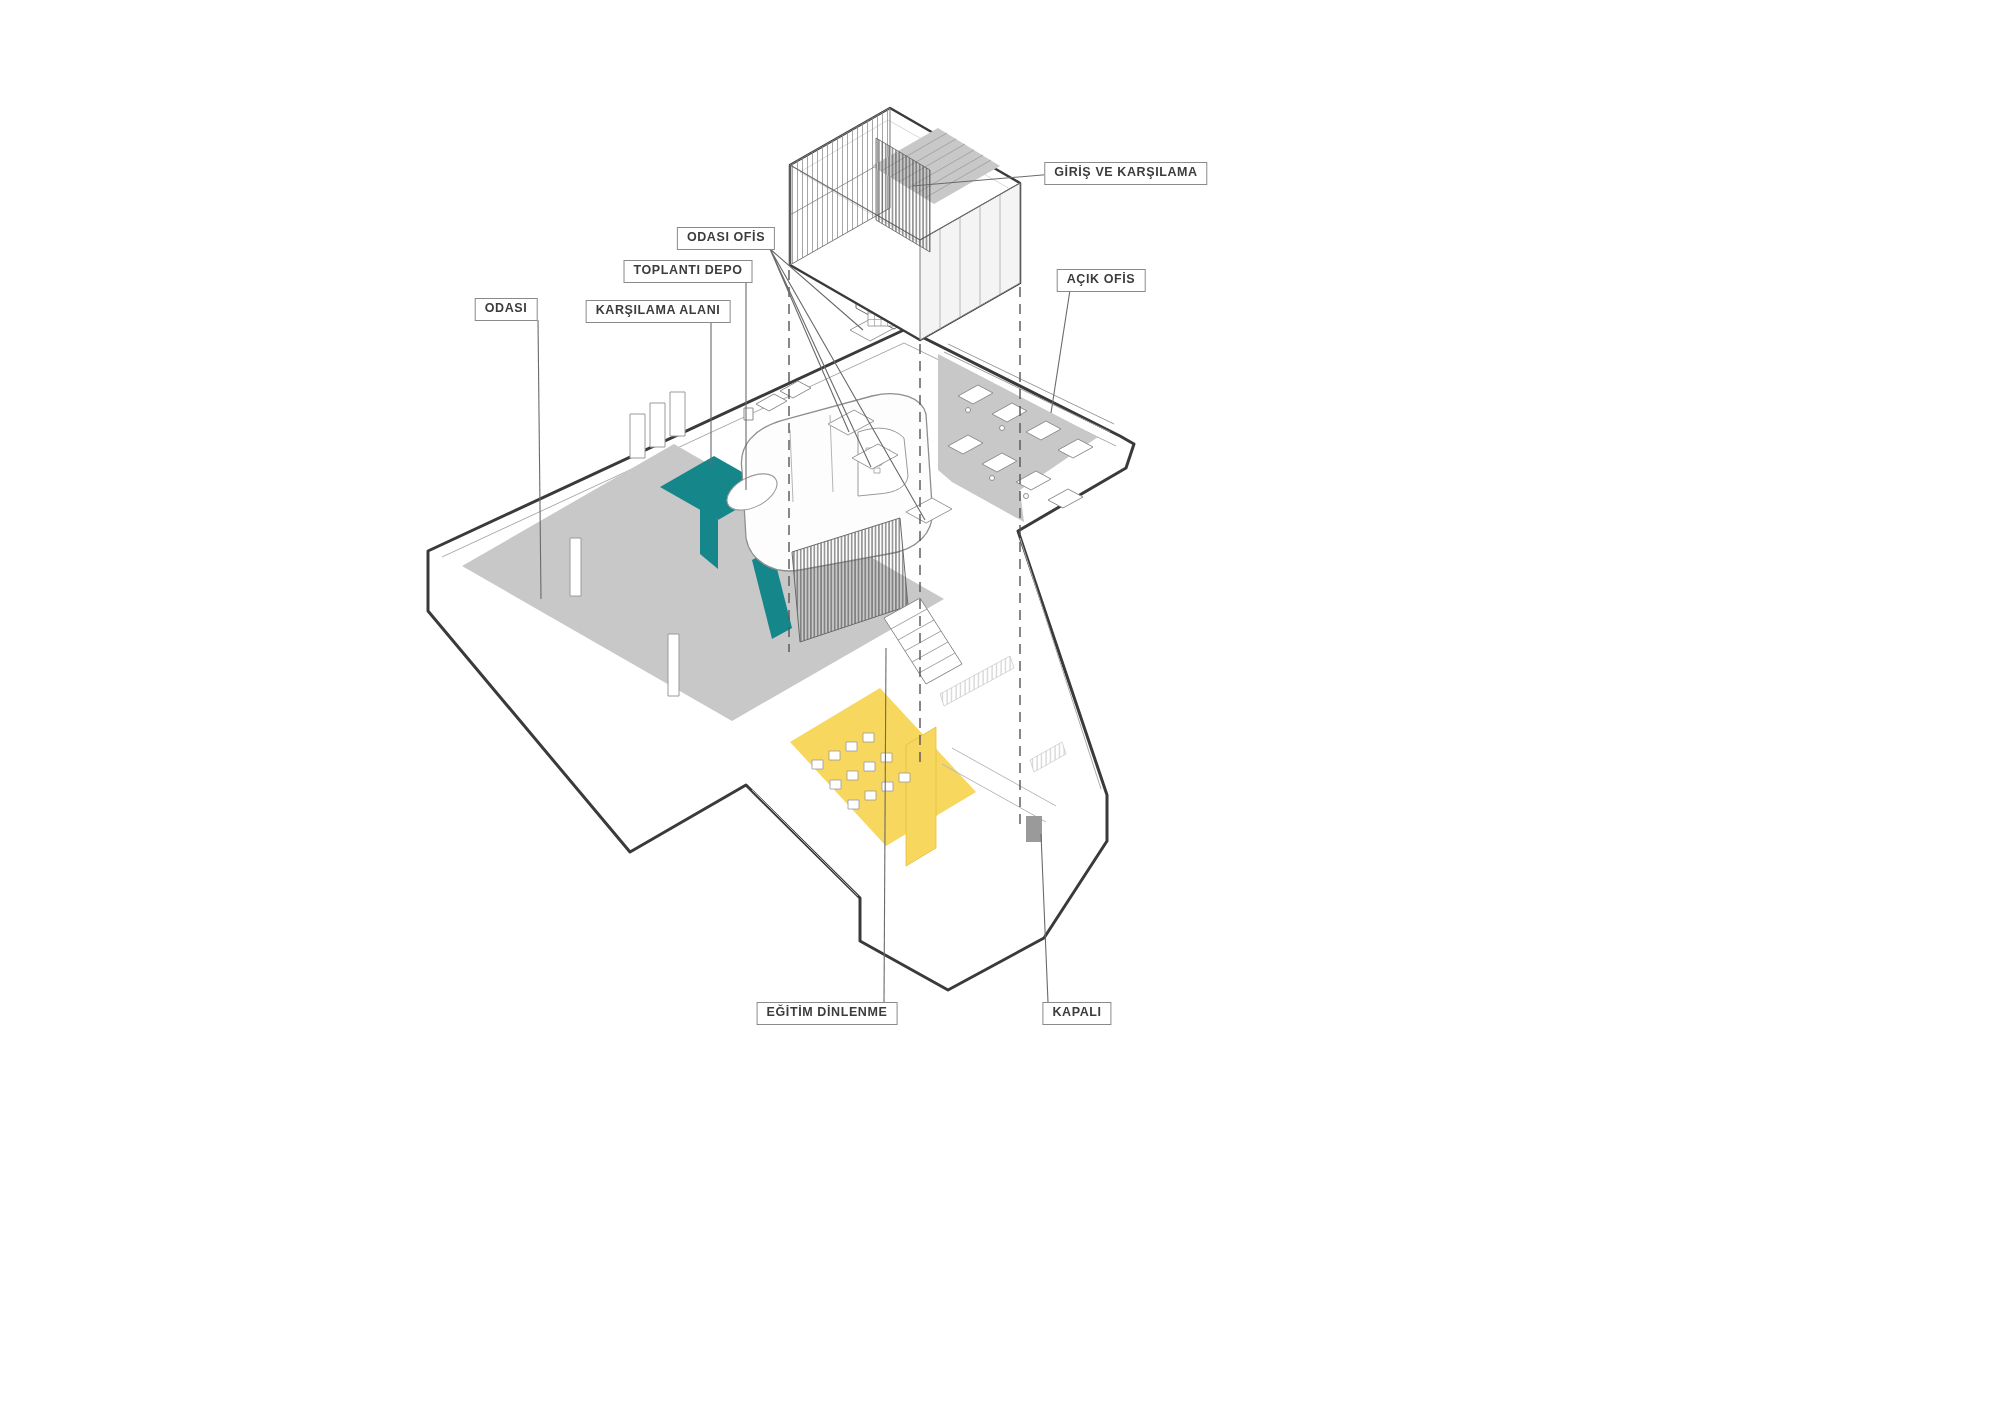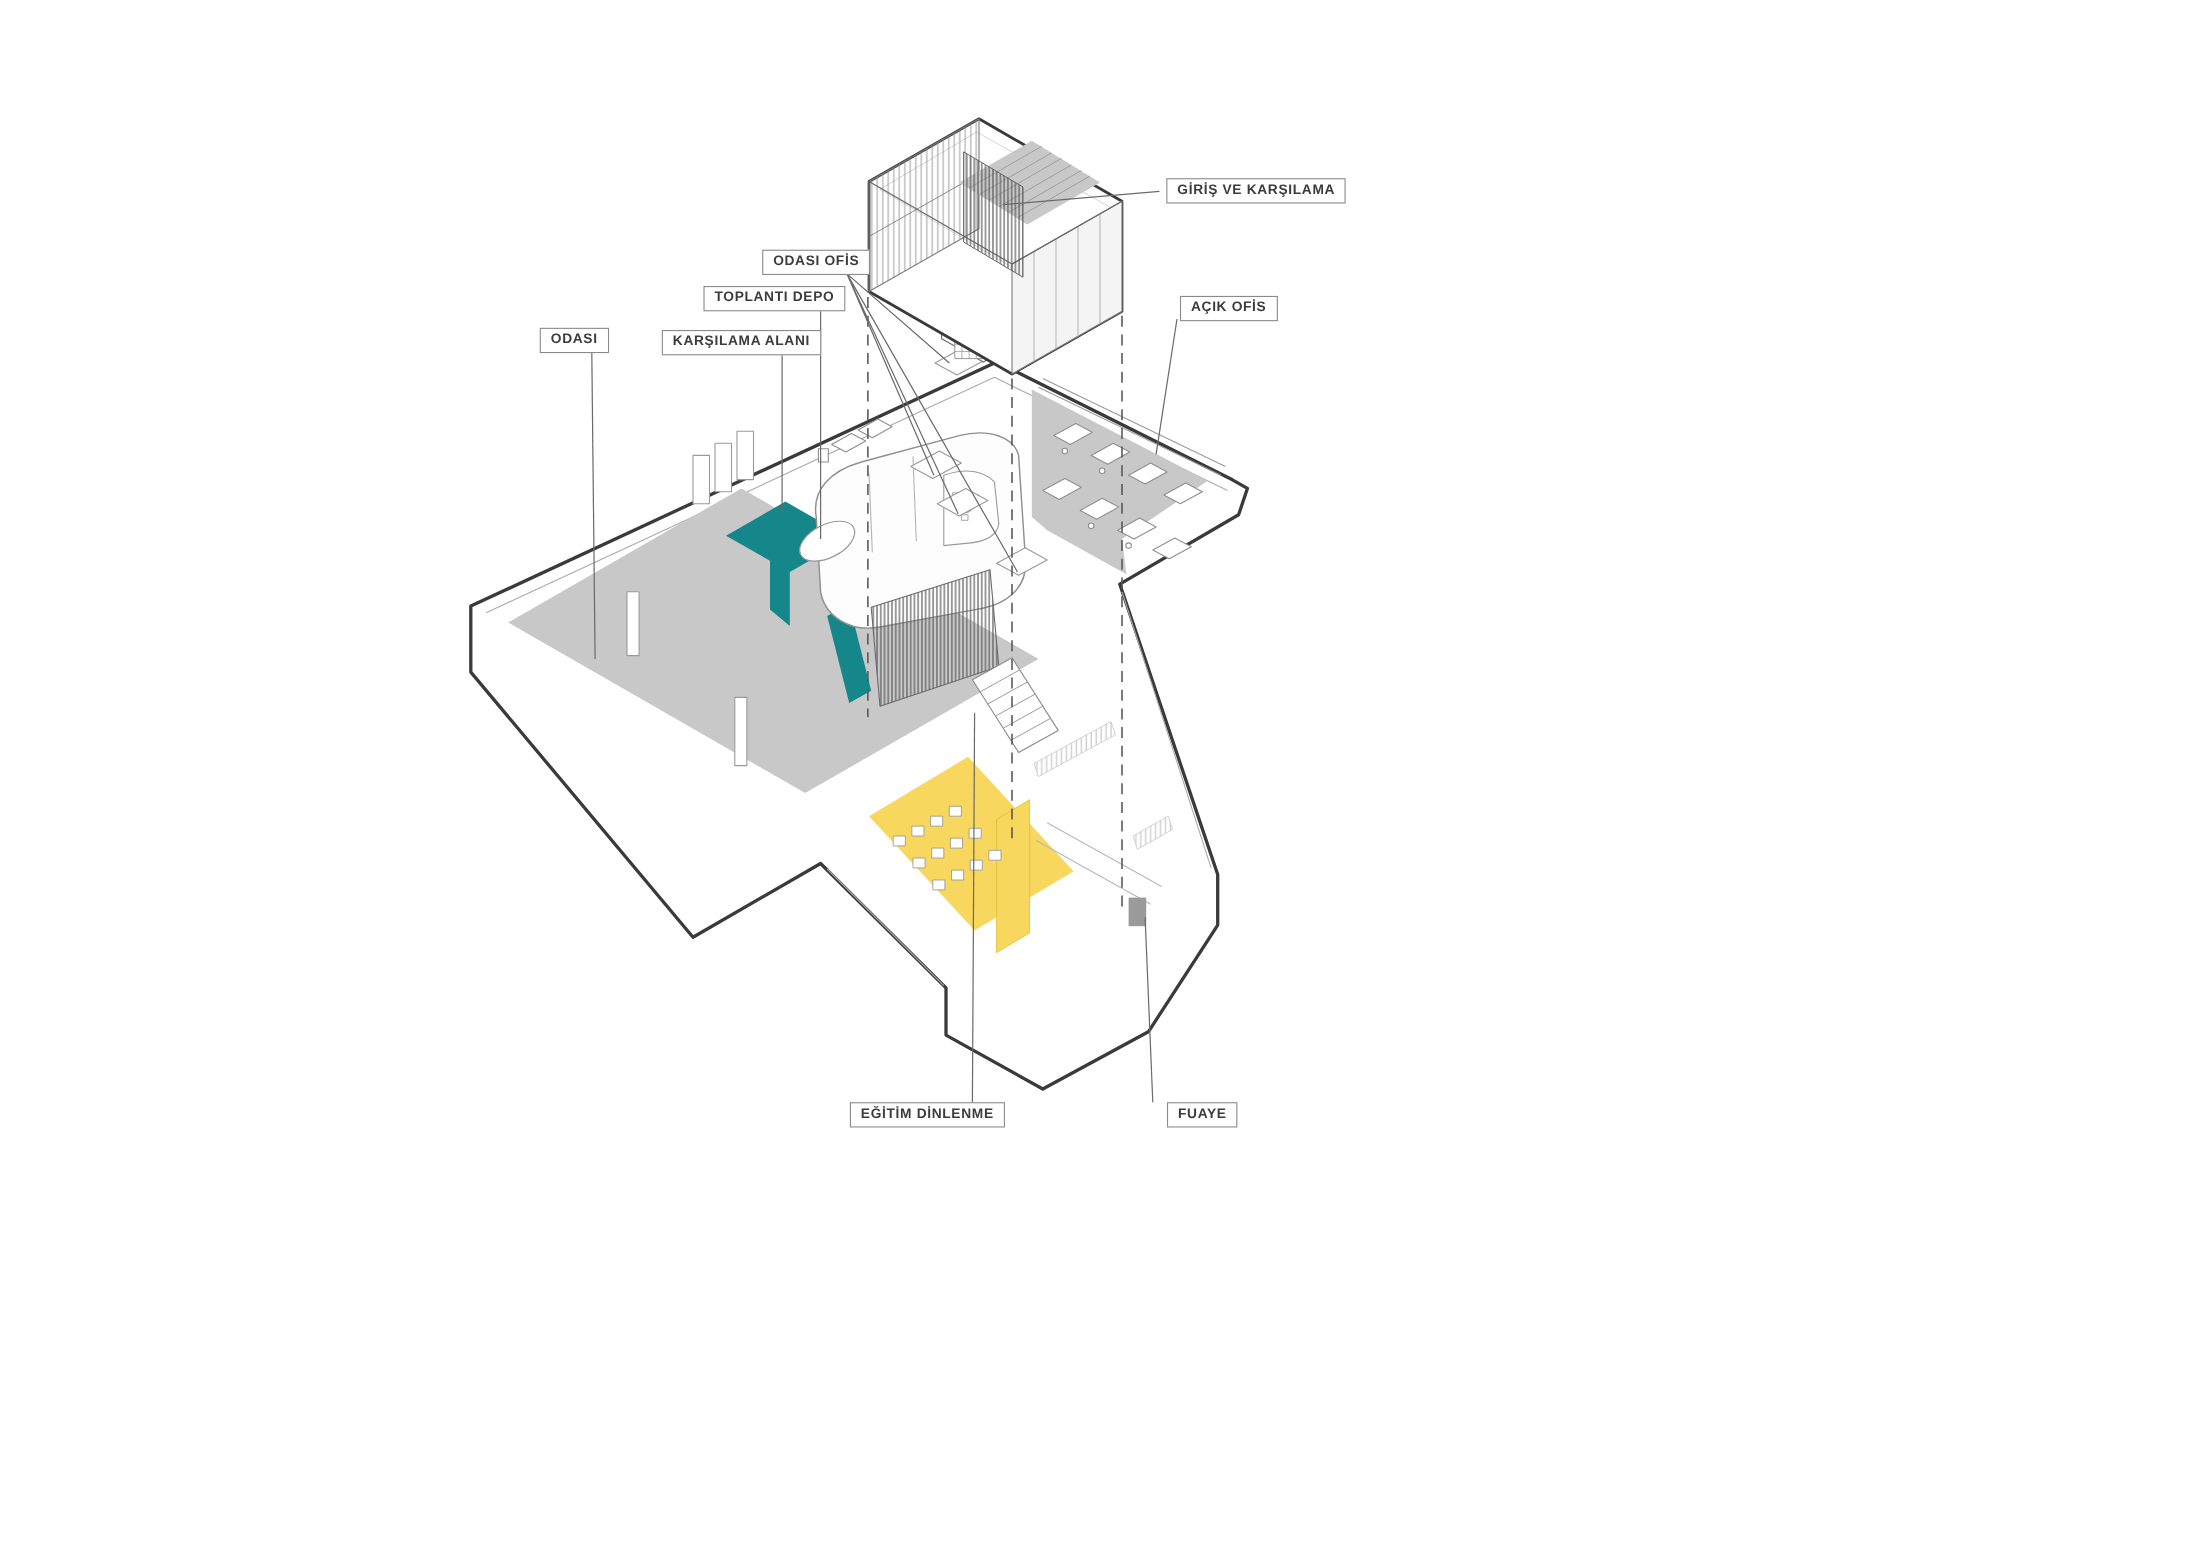--- a/index.html
+++ b/index.html
@@ -5,21 +5,21 @@
   html,body{margin:0;padding:0;background:#ffffff;}
   .canvas{
     position:relative;width:2000px;height:1414px;background:#ffffff;
     font-family:"Liberation Sans",sans-serif;overflow:hidden;
   }
   .canvas > svg{position:absolute;left:0;top:0;}
   .label{
     position:absolute;transform:translateX(-50%);
     background:#ffffff;border:1px solid #8a8a8a;color:#3c3c3c;
     font-size:12.5px;font-weight:700;letter-spacing:.6px;
-    padding:2px 9px 3px;white-space:nowrap;line-height:1.25;margin-left:16px;
+    padding:2px 9px 3px;white-space:nowrap;line-height:1.25;
   }
 </style>
 </head>
 <body>
 
 <div class="canvas">
 
 <svg width="2000" height="1414" viewBox="0 0 2000 1414">
   <defs>
     <pattern id="pm" width="5" height="12" patternUnits="userSpaceOnUse">
@@ -175,15 +175,15 @@
   </g>
 </svg>
 
 <div class="label" style="left:1126px;top:162px">GİRİŞ VE KARŞILAMA</div>
 <div class="label" style="left:726px;top:227px">ODASI OFİS</div>
 <div class="label" style="left:688px;top:260px">TOPLANTI DEPO</div>
 <div class="label" style="left:658px;top:300px">KARŞILAMA ALANI</div>
 <div class="label" style="left:506px;top:298px">ODASI</div>
 <div class="label" style="left:1101px;top:269px">AÇIK OFİS</div>
 <div class="label" style="left:827px;top:1002px">EĞİTİM DİNLENME</div>
-<div class="label" style="left:1077px;top:1002px">FUAYE</div>
+<div class="label" style="left:1077px;top:1002px">KAPALI</div>
 
 </div>
 
 </body></html>

